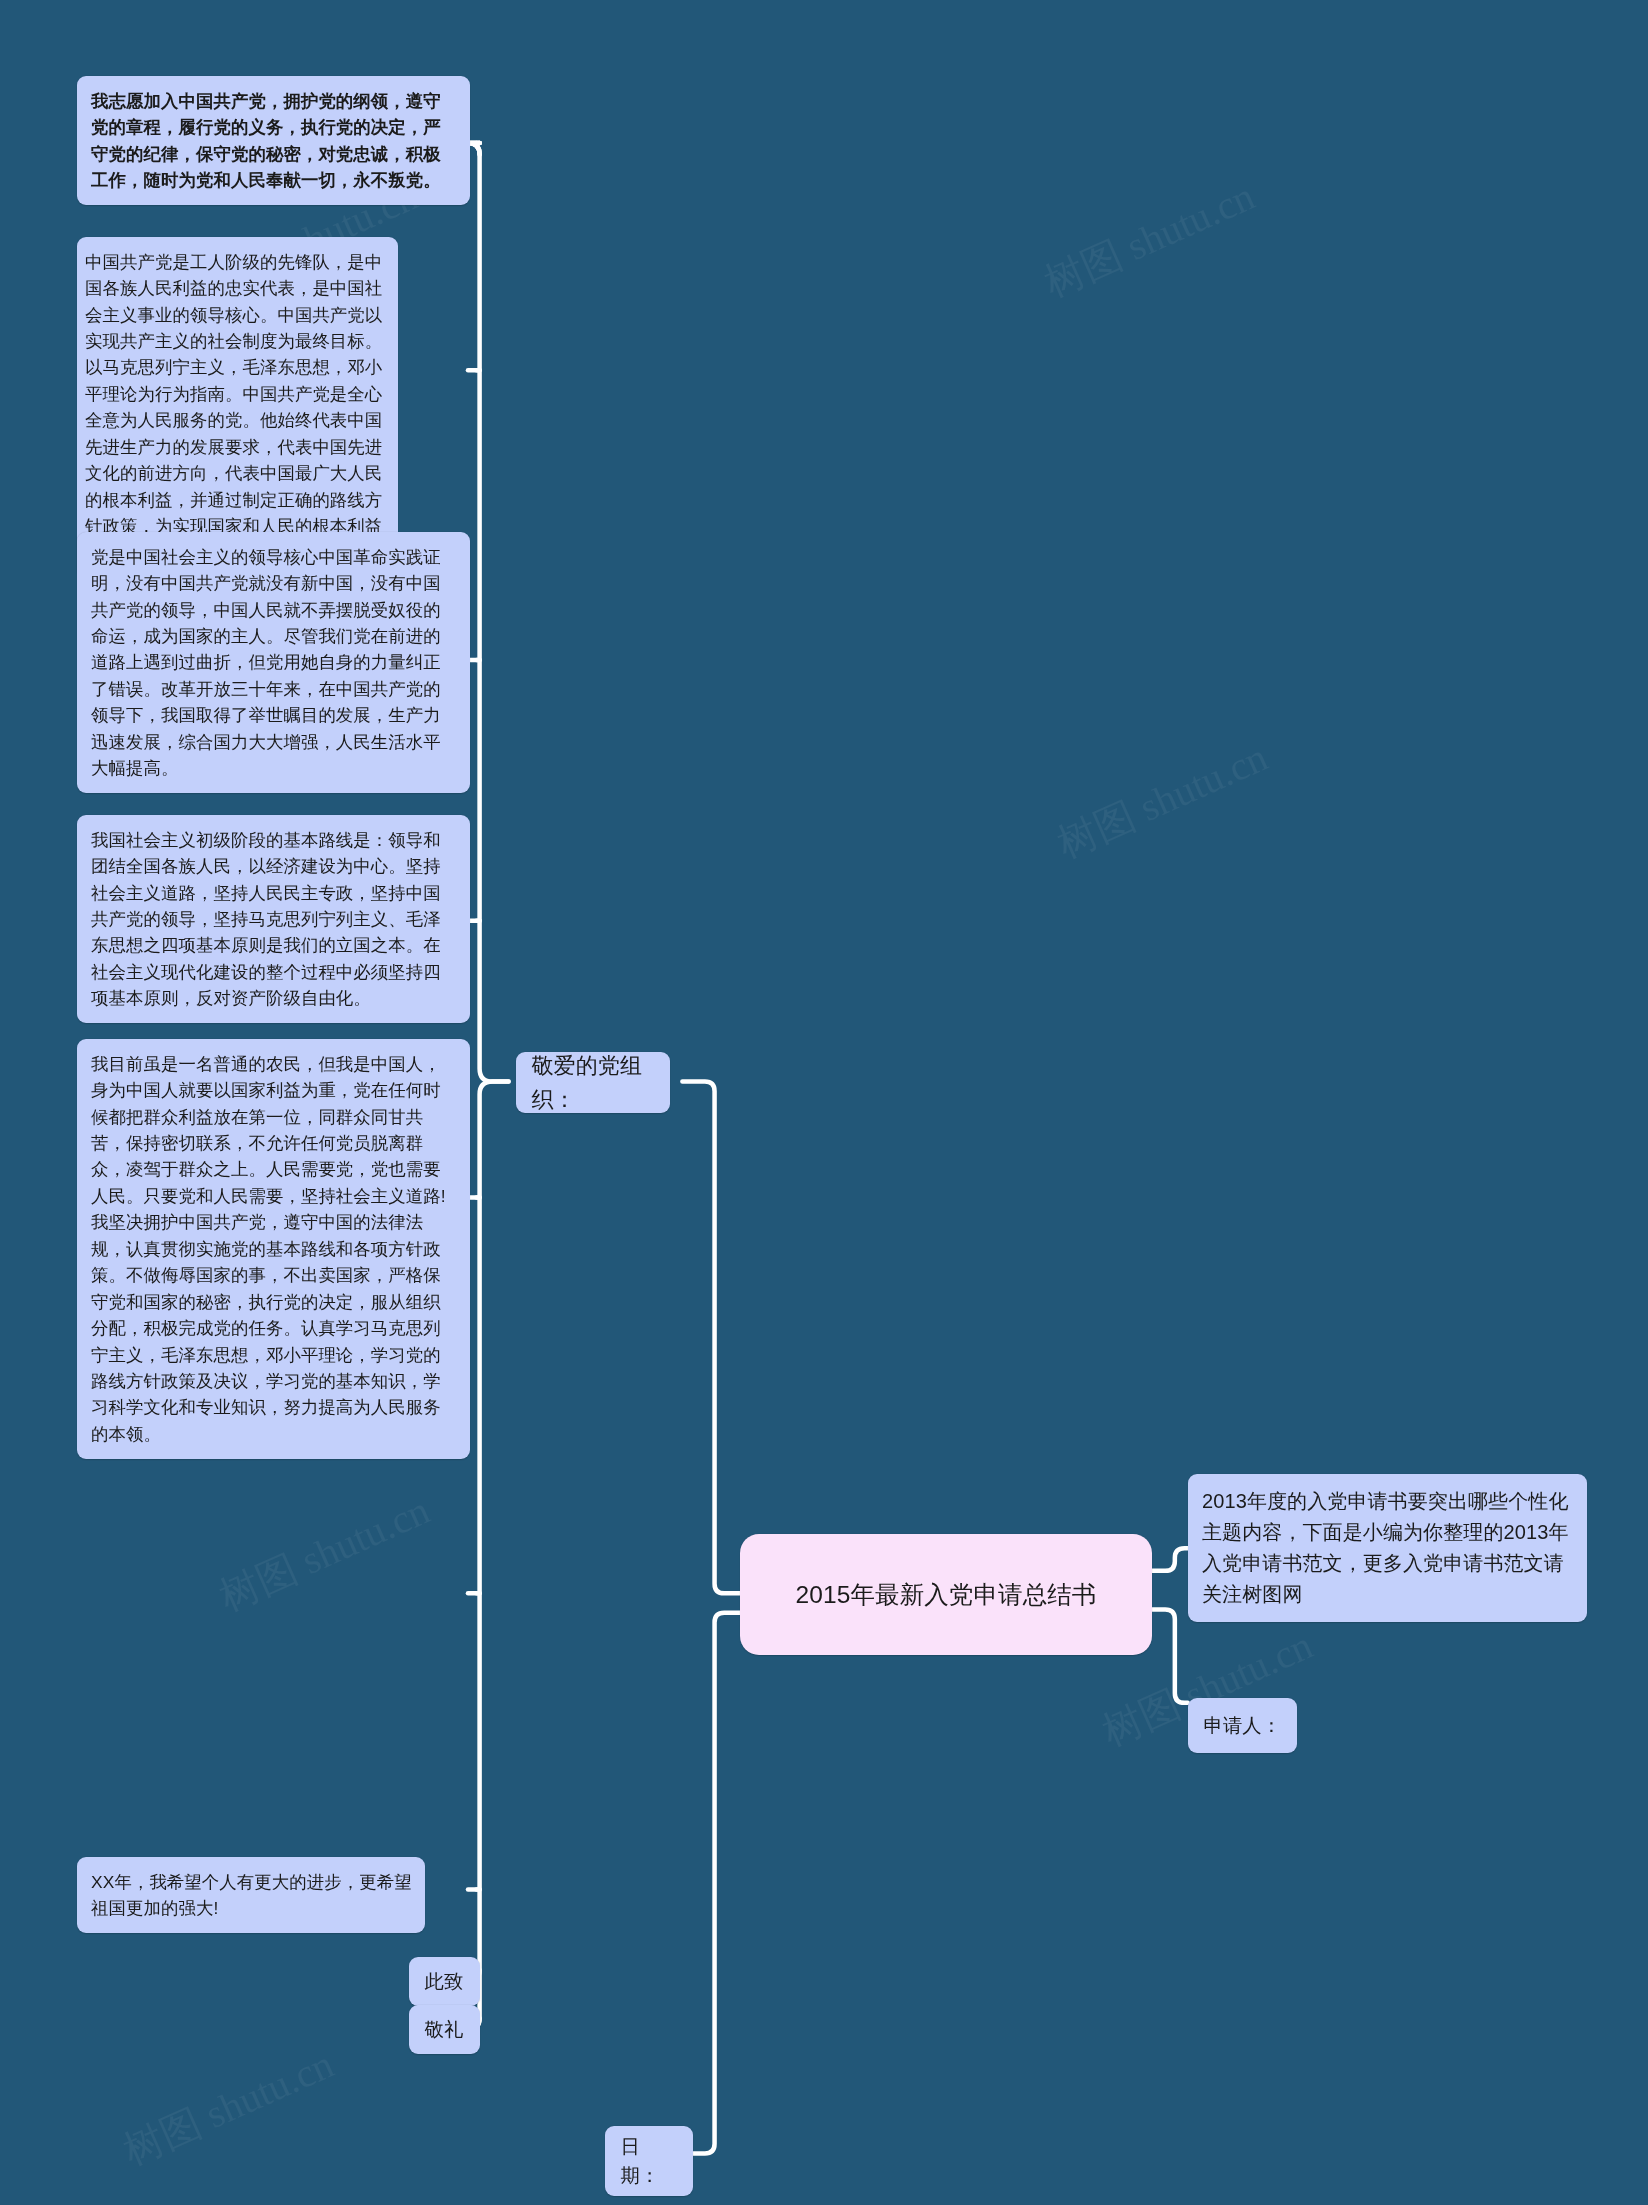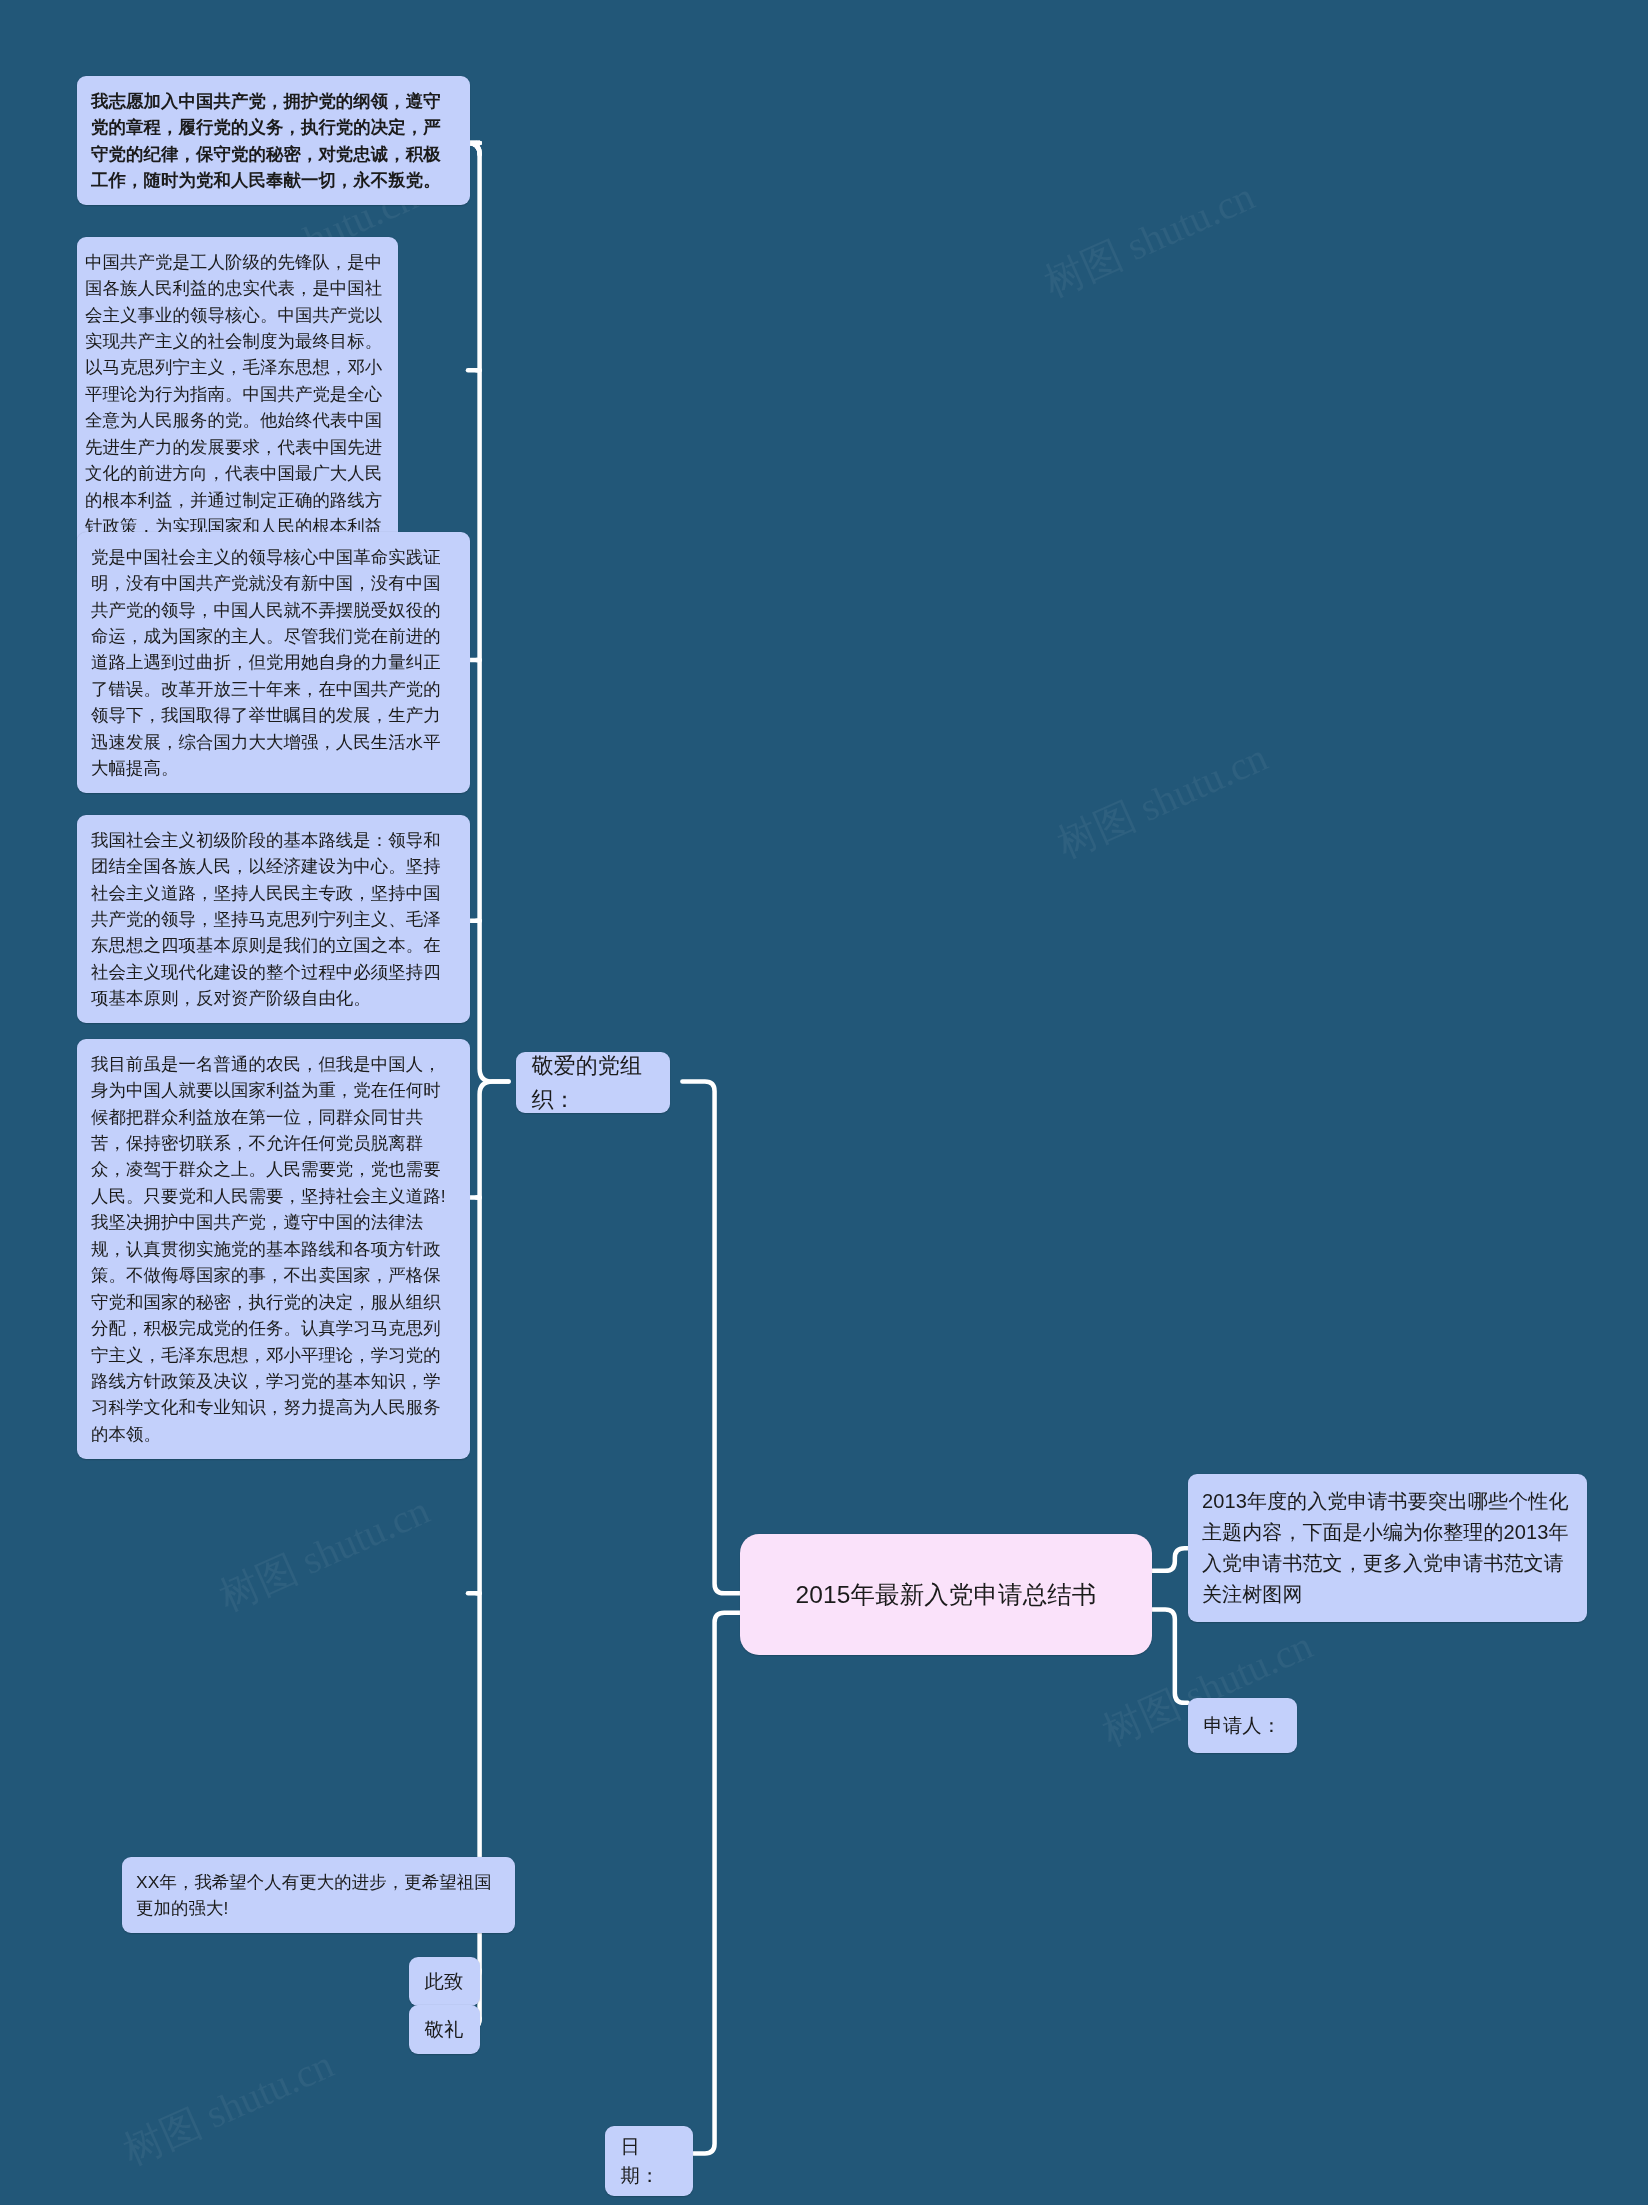--- a/index.html
+++ b/index.html
@@ -119,21 +119,21 @@
 
   <div class="node big" style="left:77px; top:237px; width:321px;padding-left:8px;">中国共产党是工人阶级的先锋队，是中国各族人民利益的忠实代表，是中国社会主义事业的领导核心。中国共产党以实现共产主义的社会制度为最终目标。以马克思列宁主义，毛泽东思想，邓小平理论为行为指南。中国共产党是全心全意为人民服务的党。他始终代表中国先进生产力的发展要求，代表中国先进文化的前进方向，代表中国最广大人民的根本利益，并通过制定正确的路线方针政策，为实现国家和人民的根本利益而不学懈习奋网斗。</div>
 
   <div class="node big" style="left:77px; top:532px; width:393px;">党是中国社会主义的领导核心中国革命实践证明，没有中国共产党就没有新中国，没有中国共产党的领导，中国人民就不弄摆脱受奴役的命运，成为国家的主人。尽管我们党在前进的道路上遇到过曲折，但党用她自身的力量纠正了错误。改革开放三十年来，在中国共产党的领导下，我国取得了举世瞩目的发展，生产力迅速发展，综合国力大大增强，人民生活水平大幅提高。</div>
 
   <div class="node big" style="left:77px; top:815px; width:393px;">我国社会主义初级阶段的基本路线是：领导和团结全国各族人民，以经济建设为中心。坚持社会主义道路，坚持人民民主专政，坚持中国共产党的领导，坚持马克思列宁列主义、毛泽东思想之四项基本原则是我们的立国之本。在社会主义现代化建设的整个过程中必须坚持四项基本原则，反对资产阶级自由化。</div>
 
   <div class="node big" style="left:77px; top:1039px; width:393px;">我目前虽是一名普通的农民，但我是中国人，身为中国人就要以国家利益为重，党在任何时候都把群众利益放在第一位，同群众同甘共苦，保持密切联系，不允许任何党员脱离群众，凌驾于群众之上。人民需要党，党也需要人民。只要党和人民需要，坚持社会主义道路!我坚决拥护中国共产党，遵守中国的法律法规，认真贯彻实施党的基本路线和各项方针政策。不做侮辱国家的事，不出卖国家，严格保守党和国家的秘密，执行党的决定，服从组织分配，积极完成党的任务。认真学习马克思列宁主义，毛泽东思想，邓小平理论，学习党的路线方针政策及决议，学习党的基本知识，学习科学文化和专业知识，努力提高为人民服务的本领。</div>
 
 
-  <div class="node big" style="left:77px; top:1857px; width:393px;margin-left:45px;">XX年，我希望个人有更大的进步，更希望祖国更加的强大!</div>
+  <div class="node big" style="left:77px; top:1857px; width:348px;">XX年，我希望个人有更大的进步，更希望祖国更加的强大!</div>
 
   <div class="node small" style="left:409px; top:1957px; width:71px; height:49px;">此致</div>
 
   <div class="node small" style="left:409px; top:2005px; width:71px; height:49px;">敬礼</div>
 
   <div class="node small" style="left:509px; top:1052px; width:154px; height:61px; font-size:22px;margin-left:7px;">敬爱的党组织：</div>
 
   <div class="node small" style="left:605px; top:2126px; width:88px; height:70px;">日期：</div>
 
   <div class="node root" style="left:740px; top:1534px; width:412px; height:121px;">2015年最新入党申请总结书</div>

